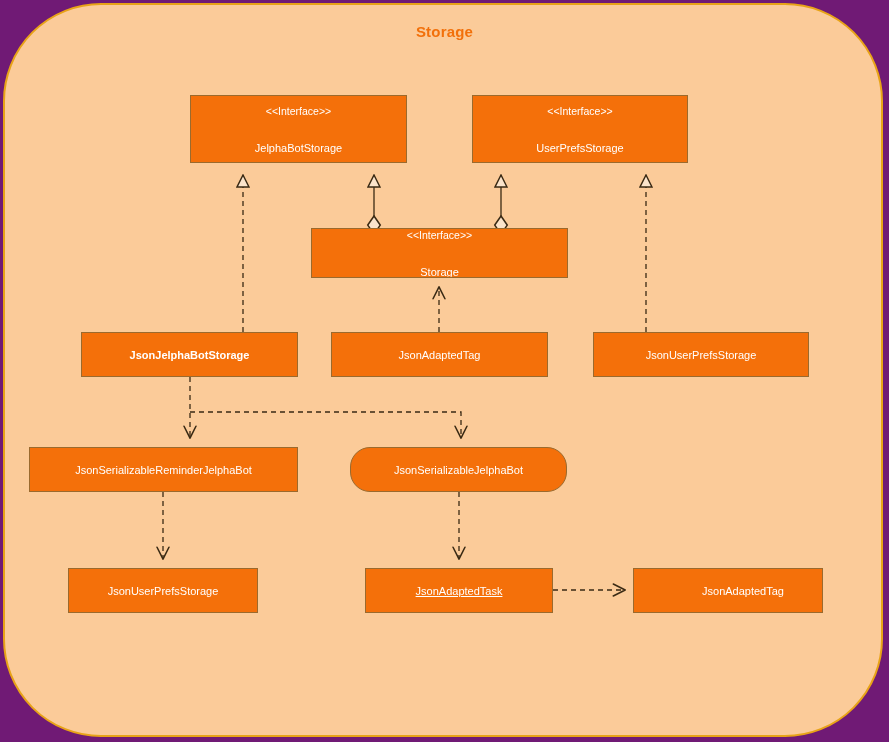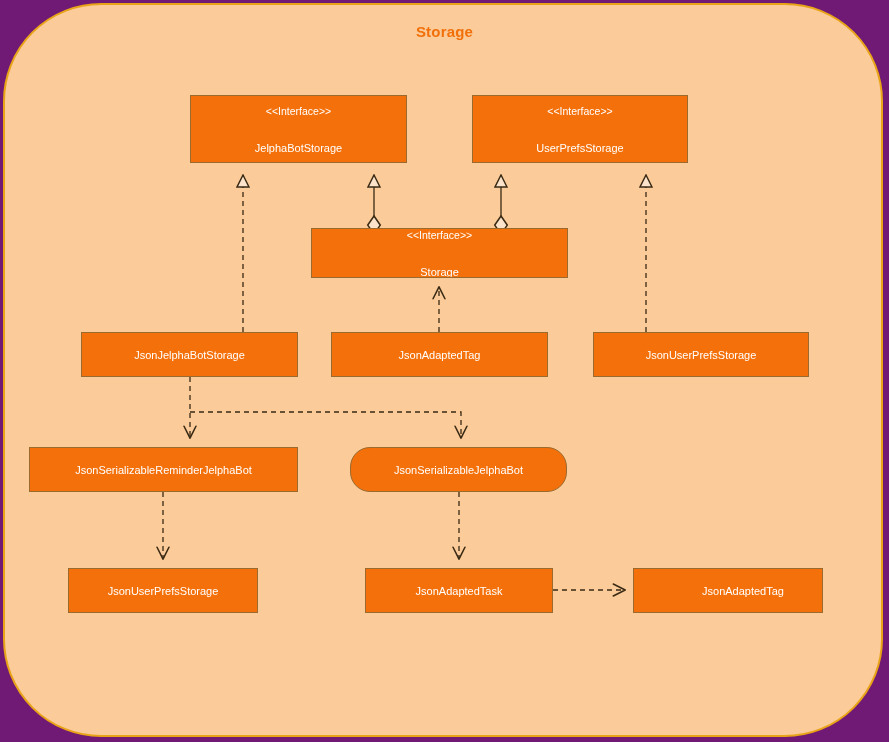--- a/index.html
+++ b/index.html
@@ -135,21 +135,21 @@
   <div class="uml-box" style="left:472px; top:95px; width:216px; height:68px;">
     <span class="stereotype">&lt;&lt;Interface&gt;&gt;</span>
     <span class="cls-name">UserPrefsStorage</span>
   </div>
 
   <div class="uml-box" style="left:311px; top:228px; width:257px; height:50px;">
     <span class="stereotype">&lt;&lt;Interface&gt;&gt;</span>
     <span class="cls-name">Storage</span>
   </div>
 
-  <div class="uml-box" style="left:81px; top:332px; width:217px; height:45px;">
+  <div class="uml-box" style="left:81px; top:332px; width:217px; height:45px;font-weight:bold;">
     <span class="cls-name">JsonJelphaBotStorage</span>
   </div>
 
   <div class="uml-box" style="left:331px; top:332px; width:217px; height:45px;">
     <span class="cls-name">JsonAdaptedTag</span>
   </div>
 
   <div class="uml-box" style="left:593px; top:332px; width:216px; height:45px;">
     <span class="cls-name">JsonUserPrefsStorage</span>
   </div>
@@ -159,21 +159,21 @@
   </div>
 
   <div class="uml-box" style="left:350px; top:447px; width:217px; height:45px;border-radius:20px;">
     <span class="cls-name">JsonSerializableJelphaBot</span>
   </div>
 
   <div class="uml-box" style="left:68px; top:568px; width:190px; height:45px;">
     <span class="cls-name">JsonUserPrefsStorage</span>
   </div>
 
-  <div class="uml-box" style="left:365px; top:568px; width:188px; height:45px;">
+  <div class="uml-box" style="left:365px; top:568px; width:188px; height:45px;text-decoration:underline;">
     <span class="cls-name">JsonAdaptedTask</span>
   </div>
 
   <div class="uml-box" style="left:633px; top:568px; width:190px; height:45px;padding-left:30px;">
     <span class="cls-name">JsonAdaptedTag</span>
   </div>
 
 </div>
 
 </body></html>

